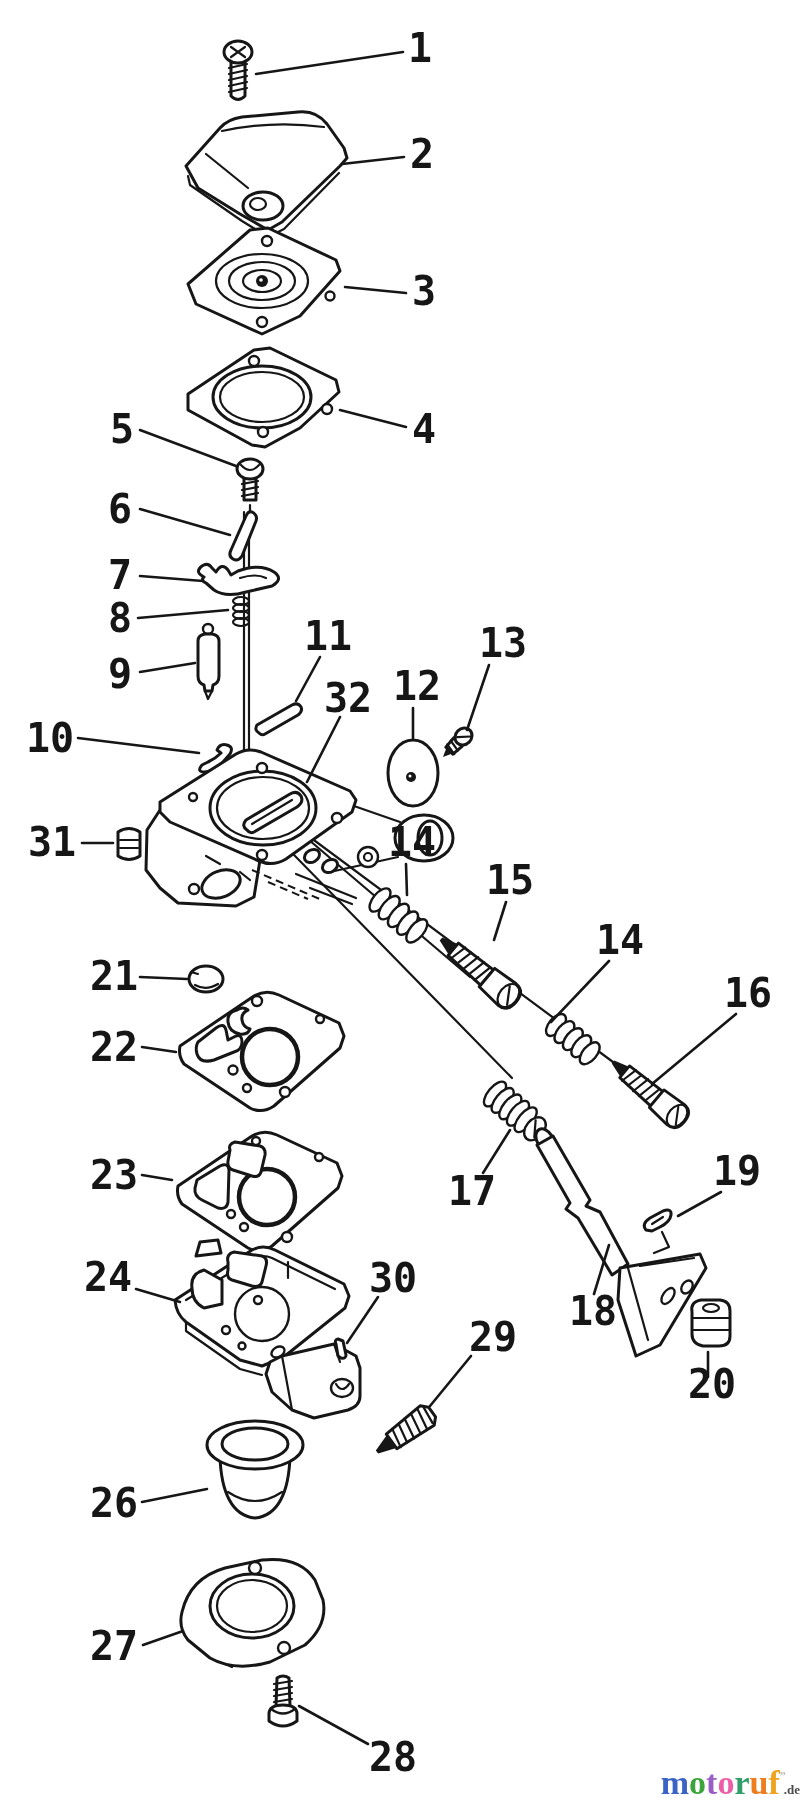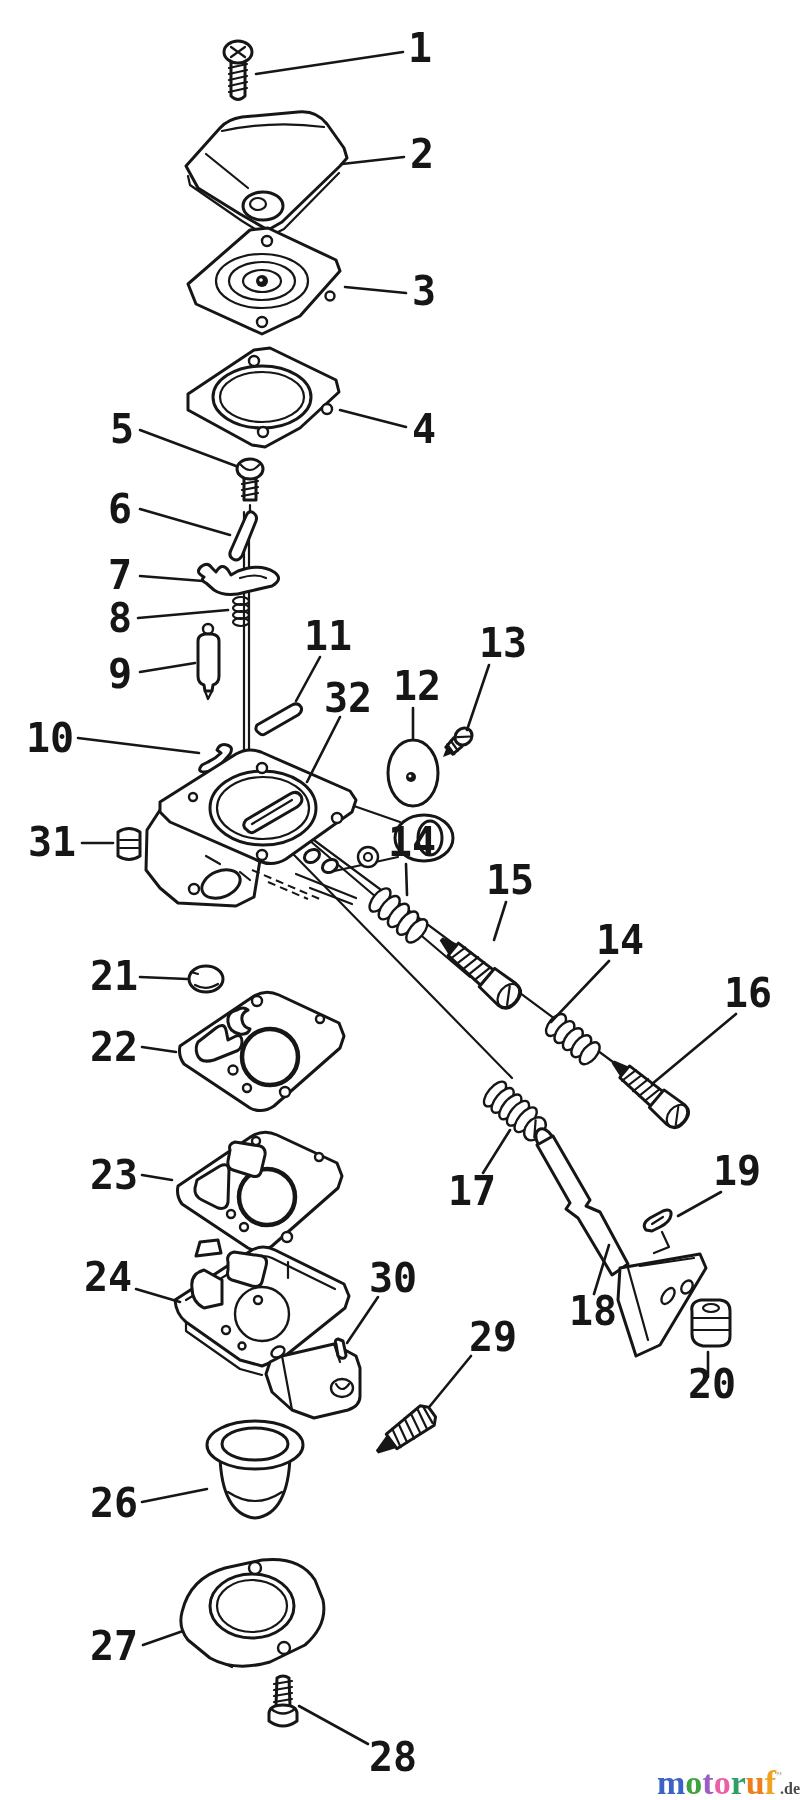--- a/index.html
+++ b/index.html
@@ -7,21 +7,21 @@
   #stage{position:absolute;left:0;top:0;}
   .o{fill:#ffffff;stroke:#161616;stroke-width:3;stroke-linejoin:round;stroke-linecap:round;}
   .t{fill:none;stroke:#161616;stroke-width:2.2;stroke-linejoin:round;stroke-linecap:round;}
   .w{fill:#ffffff;stroke:#161616;stroke-width:2.4;stroke-linejoin:round;stroke-linecap:round;}
   .f{fill:#161616;stroke:none;}
   .dash{fill:none;stroke:#161616;stroke-width:2;stroke-dasharray:8 5;}
   .lead{stroke:#161616;stroke-width:2.6;stroke-linecap:round;}
   .lbl{font-family:"DejaVu Sans Mono",monospace;font-size:40px;font-weight:700;fill:#161616;text-anchor:middle;}
   #logo{position:absolute;left:636px;top:1756px;width:164px;text-align:right;
         font-family:"Liberation Serif",serif;font-weight:bold;font-size:34px;line-height:40px;white-space:nowrap;}
-  #logo .suffix{font-size:16px;margin-top:24px;}
+  #logo .suffix{font-size:13px;margin-top:24px;}
   #logo .tick{font-size:12px;vertical-align:14px;letter-spacing:-2px;}
 </style>
 </head>
 <body>
 
 <svg id="stage" width="805" height="1800" viewBox="0 0 805 1800" xmlns="http://www.w3.org/2000/svg">
 
   <g>
     <path class="o" d="M 231 62 L 231 96 Q 238 103 245 96 L 245 62 Z"></path>
     <path class="t" d="M 229 68 L 247 64 M 229 74 L 247 70 M 229 80 L 247 76 M 229 86 L 247 82 M 229 92 L 247 88"></path>

